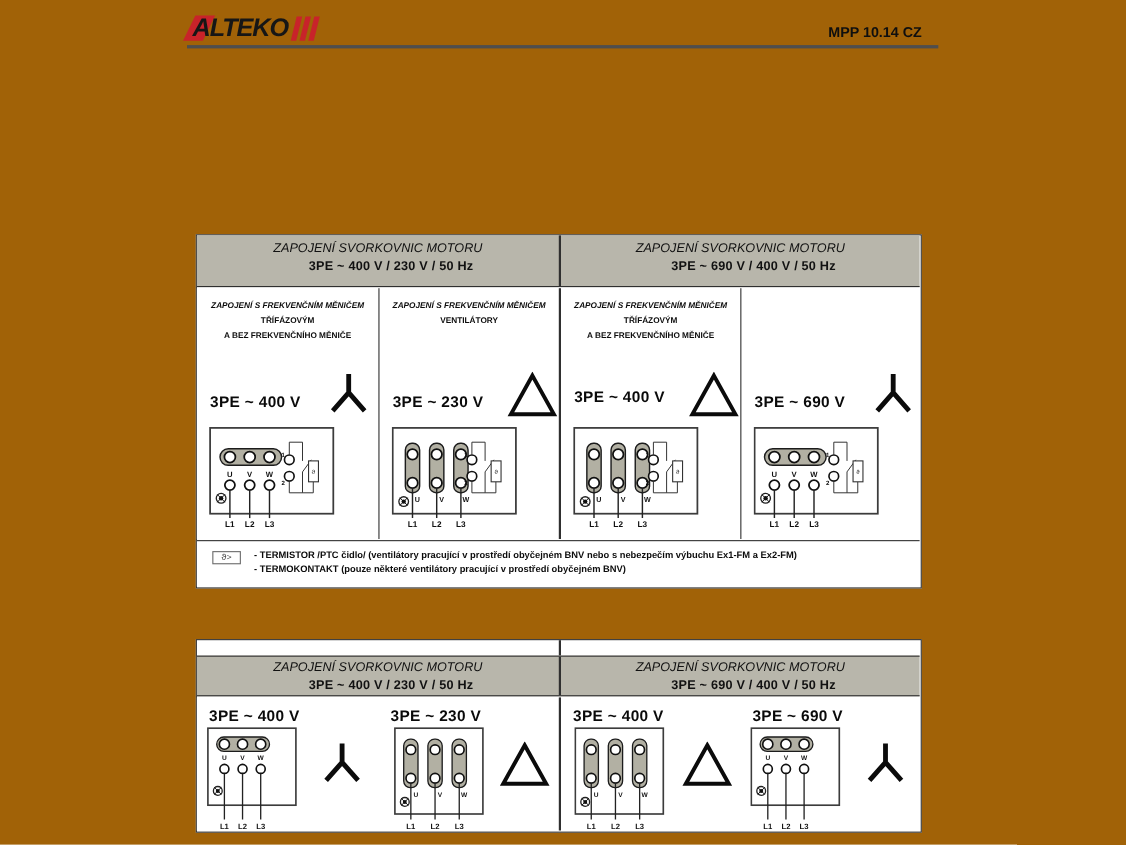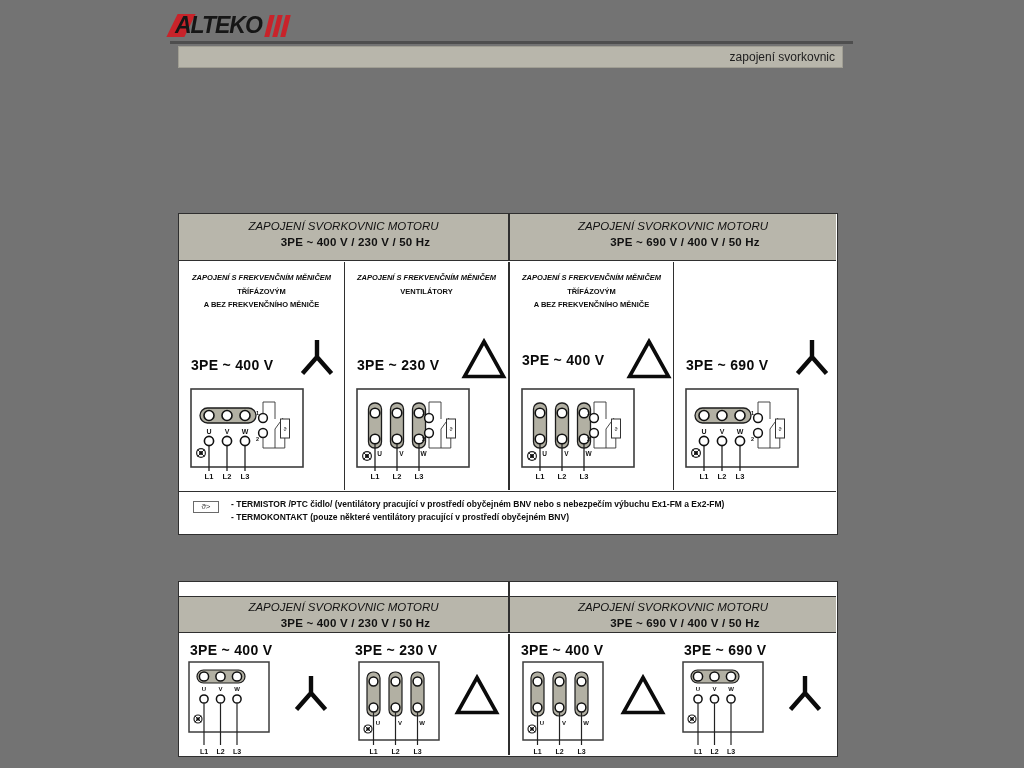--- a/index.html
+++ b/index.html
@@ -1,16 +1,16 @@
 <!DOCTYPE html>
 <html><head>
 <meta charset="utf-8">
 <style>
   html,body{margin:0;padding:0;background:#fff;}
-  .page{position:relative;width:1024px;height:768px;background:#737373;overflow:hidden;
+  .page{position:relative;width:1024px;height:768px;background:#a16207;overflow:hidden;
         font-family:"Liberation Sans",sans-serif;color:#111;}
   .abs{position:absolute;box-sizing:border-box;}
   
   .logo{left:172px;top:12px;height:27px;display:flex;align-items:center;}
   .logo-red{width:18px;height:23px;background:#c8232a;transform:skewX(-26deg);margin-right:-15px;}
   .logo-text{position:relative;z-index:2;font-size:23px;font-weight:bold;font-style:italic;
              letter-spacing:-1px;color:#161616;}
   .logo-bars{display:flex;gap:3px;margin-left:5px;}
   .logo-bars i{display:block;width:5px;height:22px;background:#c8232a;transform:skewX(-14deg);}
   .doc-code{left:178px;top:22px;width:660px;text-align:right;font-size:13px;font-weight:bold;color:#0f0f0f;}
@@ -60,22 +60,22 @@
 
   <div class="abs logo">
     <div class="logo-red"></div>
     <span class="logo-text">ALTEKO</span>
     <span class="logo-bars">
         <i></i>
         <i></i>
         <i></i>
       </span>
   </div>
+  <div class="abs doc-code">MPP 10.14 CZ</div>
   <div class="abs hdr-rule"></div>
-  <div class="abs hdr-tab">zapojení svorkovnic</div>
 
 
   <div class="abs tbl t1">
     <div class="abs hdr-row">
       <div class="abs hcell" style="left:0;width:329px;">
         <div class="hl1">ZAPOJENÍ SVORKOVNIC MOTORU</div>
         <div class="hl2">3PE ~ 400 V / 230 V / 50 Hz</div>
       </div>
       <div class="abs hcell bl2" style="left:329px;width:328px;">
         <div class="hl1">ZAPOJENÍ SVORKOVNIC MOTORU</div>

